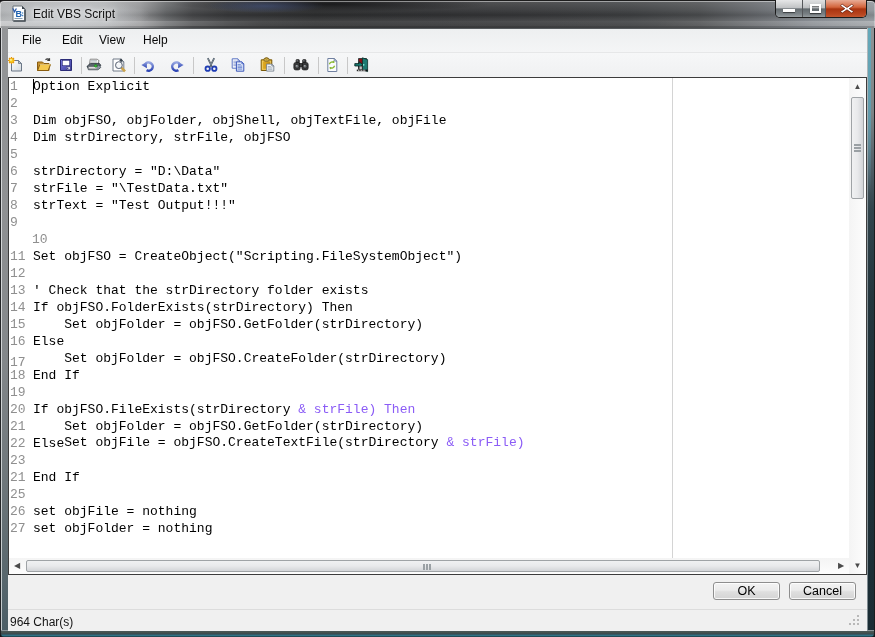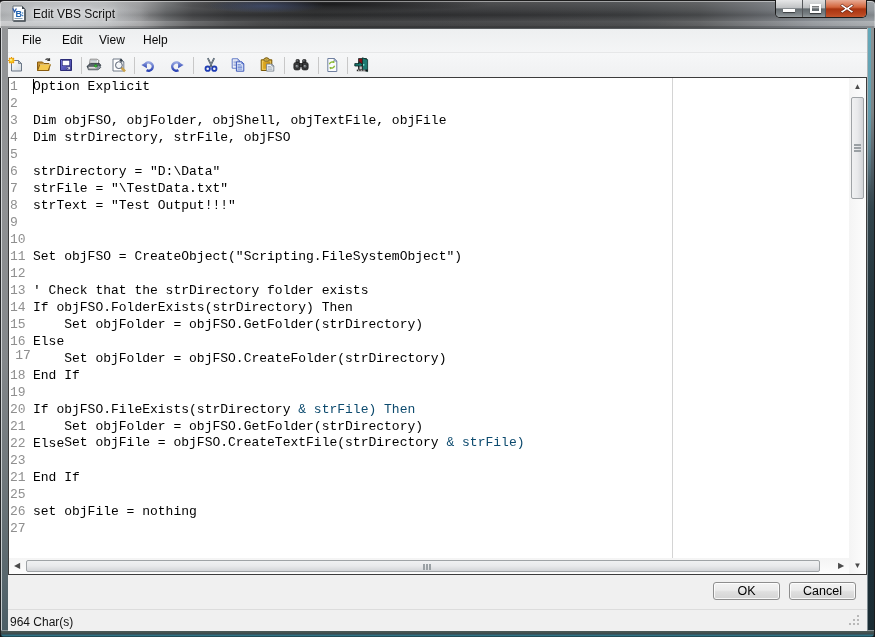--- a/index.html
+++ b/index.html
@@ -58,21 +58,21 @@
 
 #toolbar { position:absolute; left:0; top:23px; width:859px; height:25px; background:linear-gradient(to bottom,#f6f7f8,#f0f1f2); border-top:1px solid #e6e7e8; }
 #toolbar svg.tbi { position:absolute; top:4px; }
 #toolbar .sep { position:absolute; top:4px; width:1px; height:17px; background:#c8c8c8; }
 
 
 #editor { position:absolute; left:0; top:48px; width:859px; height:498px; border:1px solid #3c3c3c; background:#fff; }
 #edcontent { position:absolute; left:0; top:0; width:840px; height:480px; overflow:hidden; background:#fff; }
 .ln { position:absolute; left:1px; width:26px; height:17px; line-height:17px; font-family:"Liberation Mono",monospace; font-size:13px; color:#8f8f8f; white-space:pre; }
 .cl { position:absolute; left:24px; height:17px; line-height:17px; font-family:"Liberation Mono",monospace; font-size:13px; color:#000; white-space:pre; }
-.cl b { font-weight:normal; color:#0c4a6e; }
+.cl b { font-weight:normal; color:#8b5cf6; }
 #margin-line { position:absolute; left:663px; top:0; width:1px; height:480px; background:#d4d4d4; }
 #caret { position:absolute; left:24px; top:1px; width:1px; height:15px; background:#000; }
 
 
 #vsb { position:absolute; left:840px; top:0; width:17px; height:496px; background:linear-gradient(to right,#f4f4f4,#fdfdfd); }
 #vsb .arr { position:absolute; left:0; width:17px; height:17px; text-align:center; color:#4a4a4a; font-size:8px; line-height:17px; }
 #vsb .thumb { position:absolute; left:2px; top:19px; width:13px; height:102px; background:linear-gradient(to right,#f0f1f2 0%,#e8e9eb 50%,#d3d5d8 100%); border:1px solid #9fa3a6; border-radius:2px; }
 #vsb .grip { position:absolute; left:2px; top:46px; width:7px; height:1.5px; background:#9aa0a4; box-shadow:0 3px 0 #9aa0a4, 0 6px 0 #9aa0a4; }
 #hsb { position:absolute; left:0; top:480px; width:840px; height:16px; background:linear-gradient(to bottom,#f4f4f4,#fdfdfd); }
 #hsb .arr { position:absolute; top:0; width:16px; height:16px; text-align:center; color:#4a4a4a; font-size:8px; line-height:16px; }
@@ -295,51 +295,52 @@
         <div class="ln" style="top:51px;">4</div>
         <div class="cl" style="top:51px;">Dim strDirectory, strFile, objFSO</div>
         <div class="ln" style="top:68px;">5</div>
         <div class="ln" style="top:85px;">6</div>
         <div class="cl" style="top:85px;">strDirectory = "D:\Data"</div>
         <div class="ln" style="top:102px;">7</div>
         <div class="cl" style="top:102px;">strFile = "\TestData.txt"</div>
         <div class="ln" style="top:119px;">8</div>
         <div class="cl" style="top:119px;">strText = "Test Output!!!"</div>
         <div class="ln" style="top:136px;">9</div>
-        <div class="ln" style="top:153px;">10</div>
+        <div class="ln" style="top:153px;padding-left:22px;">10</div>
         <div class="ln" style="top:170px;">11</div>
         <div class="cl" style="top:170px;">Set objFSO = CreateObject("Scripting.FileSystemObject")</div>
         <div class="ln" style="top:187px;">12</div>
         <div class="ln" style="top:204px;">13</div>
         <div class="cl" style="top:204px;">' Check that the strDirectory folder exists</div>
         <div class="ln" style="top:221px;">14</div>
         <div class="cl" style="top:221px;">If objFSO.FolderExists(strDirectory) Then</div>
         <div class="ln" style="top:238px;">15</div>
         <div class="cl" style="top:238px;">    Set objFolder = objFSO.GetFolder(strDirectory)</div>
         <div class="ln" style="top:255px;">16</div>
         <div class="cl" style="top:255px;">Else</div>
-        <div class="ln" style="top:269px;text-align:center;">17</div>
+        <div class="ln" style="top:276px;">17</div>
         <div class="cl" style="top:272px;">    Set objFolder = objFSO.CreateFolder(strDirectory)</div>
         <div class="ln" style="top:289px;">18</div>
         <div class="cl" style="top:289px;">End If</div>
         <div class="ln" style="top:306px;">19</div>
         <div class="ln" style="top:323px;">20</div>
         <div class="cl" style="top:323px;">If objFSO.FileExists(strDirectory <b>&amp; strFile) Then</b></div>
         <div class="ln" style="top:340px;">21</div>
         <div class="cl" style="top:340px;">    Set objFolder = objFSO.GetFolder(strDirectory)</div>
         <div class="ln" style="top:357px;">22</div>
         <div class="cl" style="top:357px;">Else</div>
         <div class="ln" style="top:374px;">23</div>
         <div class="cl" style="top:356px;">    Set objFile = objFSO.CreateTextFile(strDirectory <b>&amp; strFile)</b></div>
         <div class="ln" style="top:391px;">21</div>
         <div class="cl" style="top:391px;">End If</div>
         <div class="ln" style="top:408px;">25</div>
         <div class="ln" style="top:425px;">26</div>
         <div class="cl" style="top:425px;">set objFile = nothing</div>
         <div class="ln" style="top:442px;">27</div>
+        <div class="cl" style="top:442px;">set objFolder = nothing</div>
         <div class="ln" style="top:481px;">28</div>
       </div>
       <div id="vsb">
         <div class="arr" style="top:0;">▲</div>
         <div class="thumb">
             <div class="grip"></div>
           </div>
         <div class="arr" style="top:479px;">▼</div>
       </div>
       <div id="hsb">

